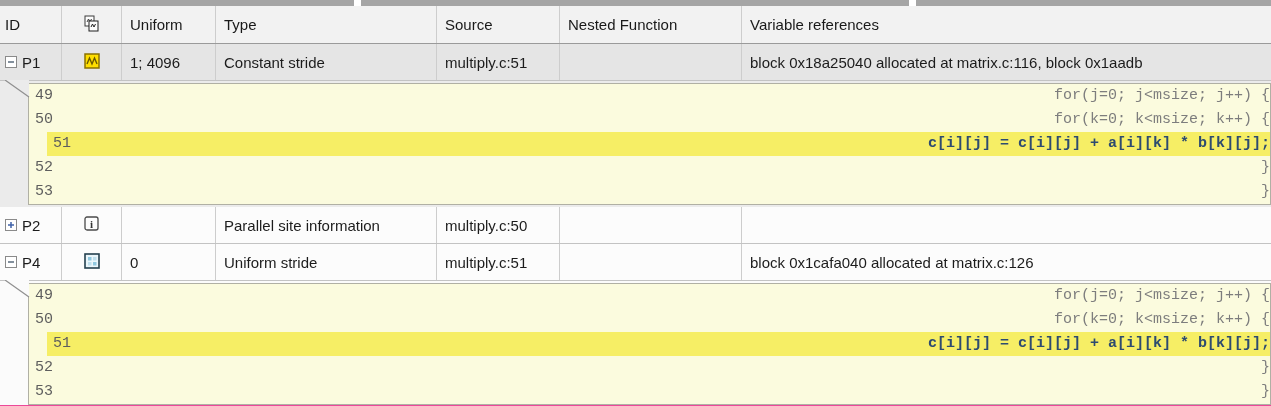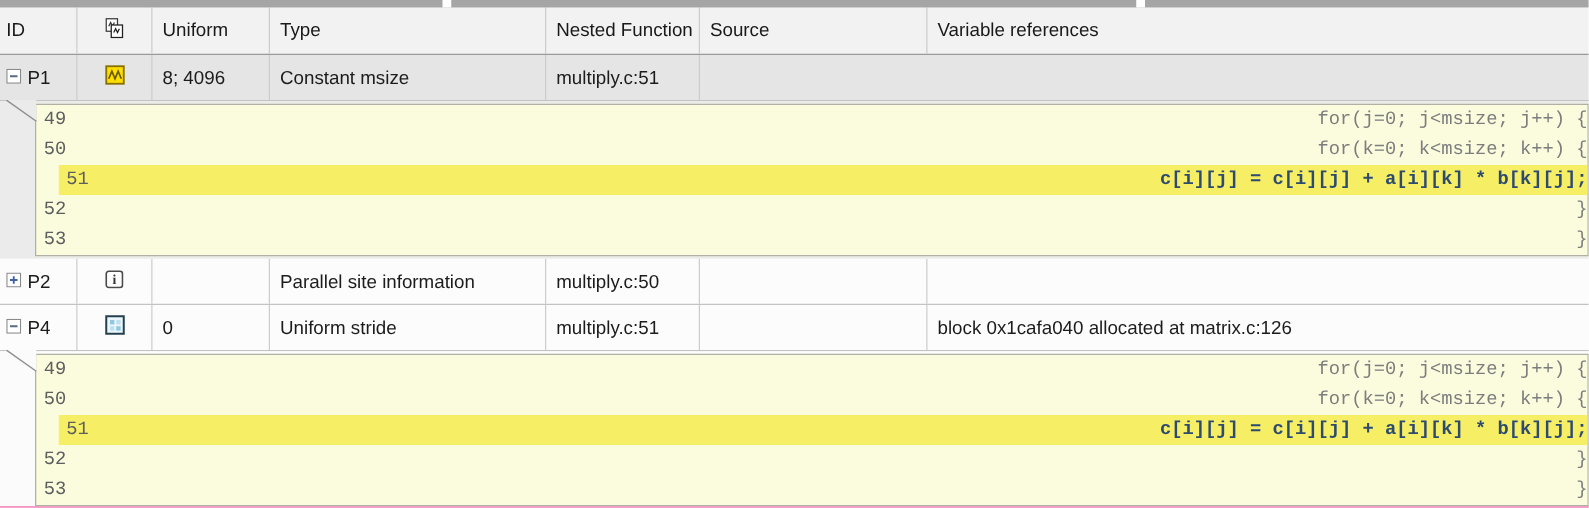--- a/index.html
+++ b/index.html
@@ -59,22 +59,22 @@
         <svg width="17" height="17" viewBox="0 0 17 17">
           <rect x="2" y="1" width="9" height="10" fill="#fdfdfd" stroke="#3b3b3b"></rect>
           <polyline points="4,7 5.5,4 7,7 8.5,4" fill="none" stroke="#3b3b3b"></polyline>
           <rect x="6" y="6" width="9" height="10" fill="#fdfdfd" stroke="#1f1f1f"></rect>
           <polyline points="8,12 9.5,9 11,12 12.5,9" fill="none" stroke="#1f1f1f"></polyline>
         </svg>
       </span>
     </div>
     <div class="cell">Uniform</div>
     <div class="cell">Type</div>
+    <div class="cell">Source</div>
     <div class="cell">Nested Function</div>
-    <div class="cell">Source</div>
     <div class="cell">Variable references</div>
   </div>
 
   <div class="row shaded">
     <div class="cell c-id">
       <span class="expand">
         <svg width="12" height="12" viewBox="0 0 12 12">
           <rect x="0.5" y="0.5" width="11" height="11" fill="#ffffff" stroke="#8a8a8a"></rect>
           <line x1="3" y1="6" x2="9" y2="6" stroke="#5a6b7d" stroke-width="1.5"></line>
         </svg>
@@ -82,24 +82,25 @@
       <span>P1</span>
     </div>
     <div class="cell c-icon">
       <span>
         <svg width="16" height="16" viewBox="0 0 16 16">
           <rect x="1" y="1" width="14" height="14" fill="#ffdf00" stroke="#8a7200" stroke-width="1.5"></rect>
           <polyline points="3,11 5.5,5 8,11 10.5,5 13,11" fill="none" stroke="#6b5900" stroke-width="1.4"></polyline>
         </svg>
       </span>
     </div>
-    <div class="cell">8; 4096</div>
-    <div class="cell">Constant msize</div>
+    <div class="cell">1; 4096</div>
+    <div class="cell">Constant stride</div>
     <div class="cell">multiply.c:51</div>
     <div class="cell"></div>
+    <div class="cell">block 0x18a25040 allocated at matrix.c:116, block 0x1aadb</div>
   </div>
 
   <div class="section s1">
     <svg class="notch" width="26" height="19">
       <polygon points="0,0 24,0 24,17" fill="#ebebeb"></polygon>
       <line x1="0" y1="0" x2="24" y2="17" stroke="#8f8f8f" stroke-width="1.2"></line>
     </svg>
     <div class="panel">
       <div class="codeline"><span class="lineno">49</span><span class="codetext">            for(j=0; j&lt;msize; j++) {</span></div>
       <div class="codeline"><span class="lineno">50</span><span class="codetext">                for(k=0; k&lt;msize; k++) {</span></div>

